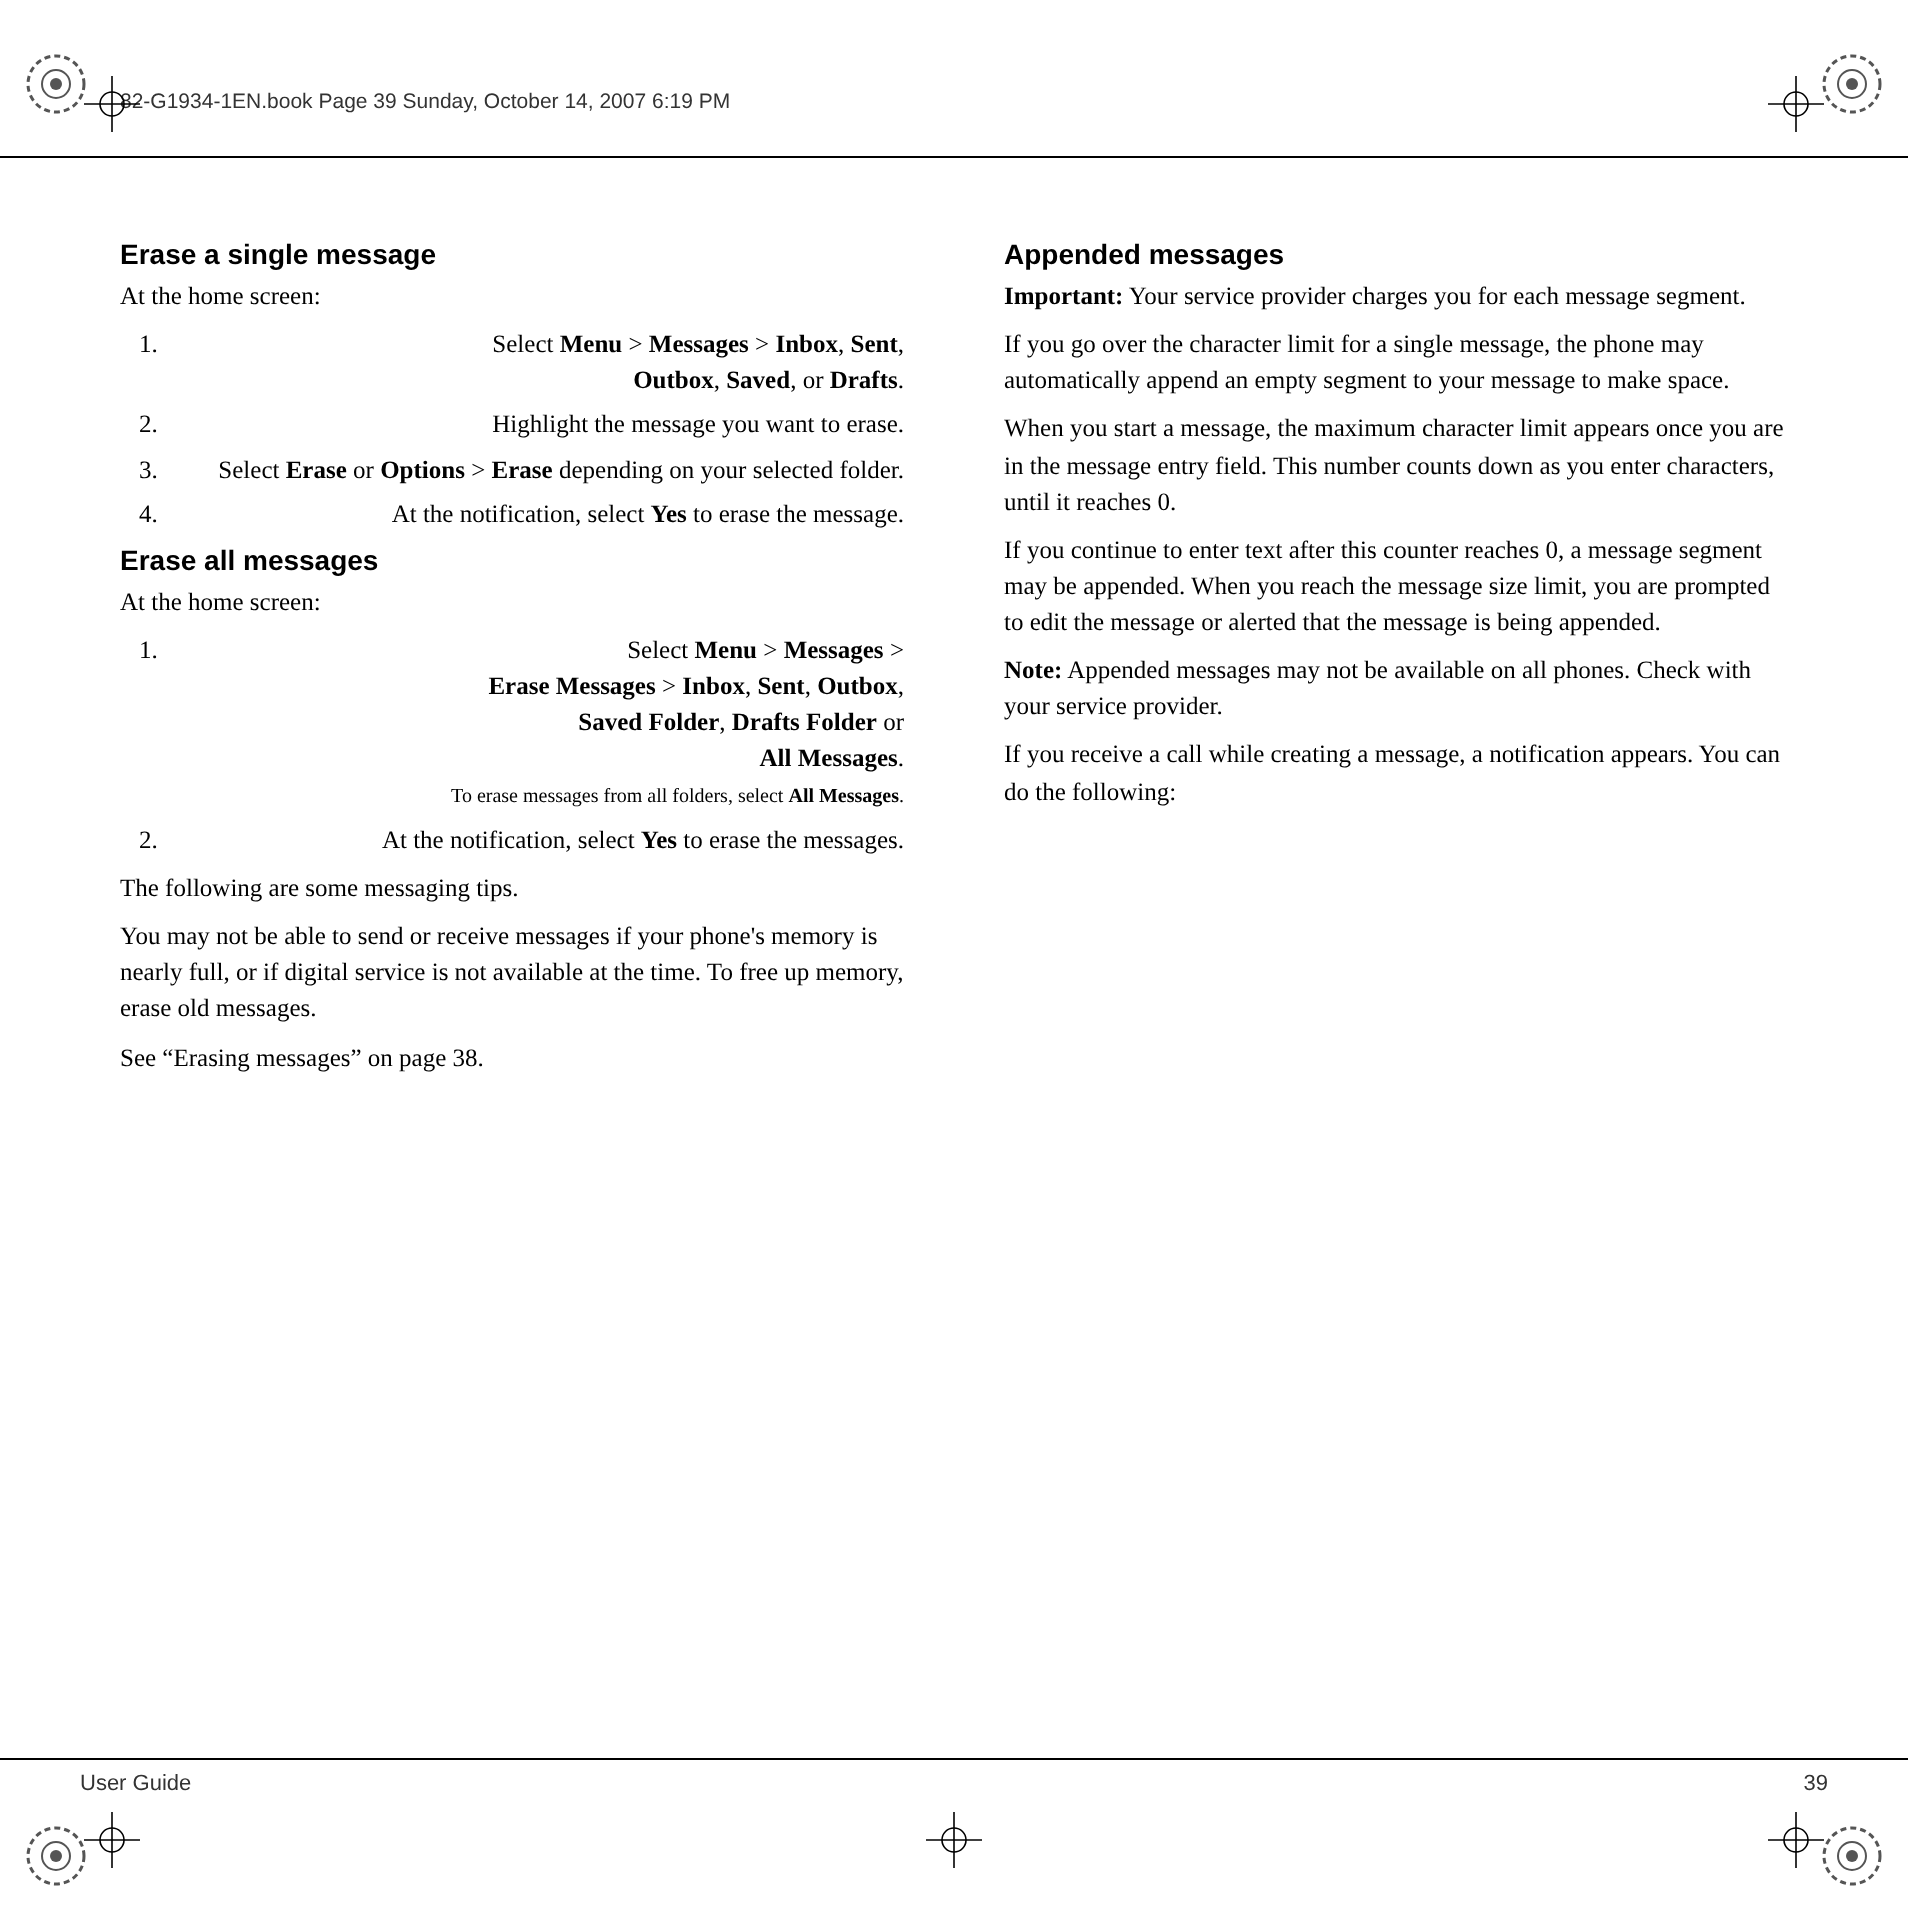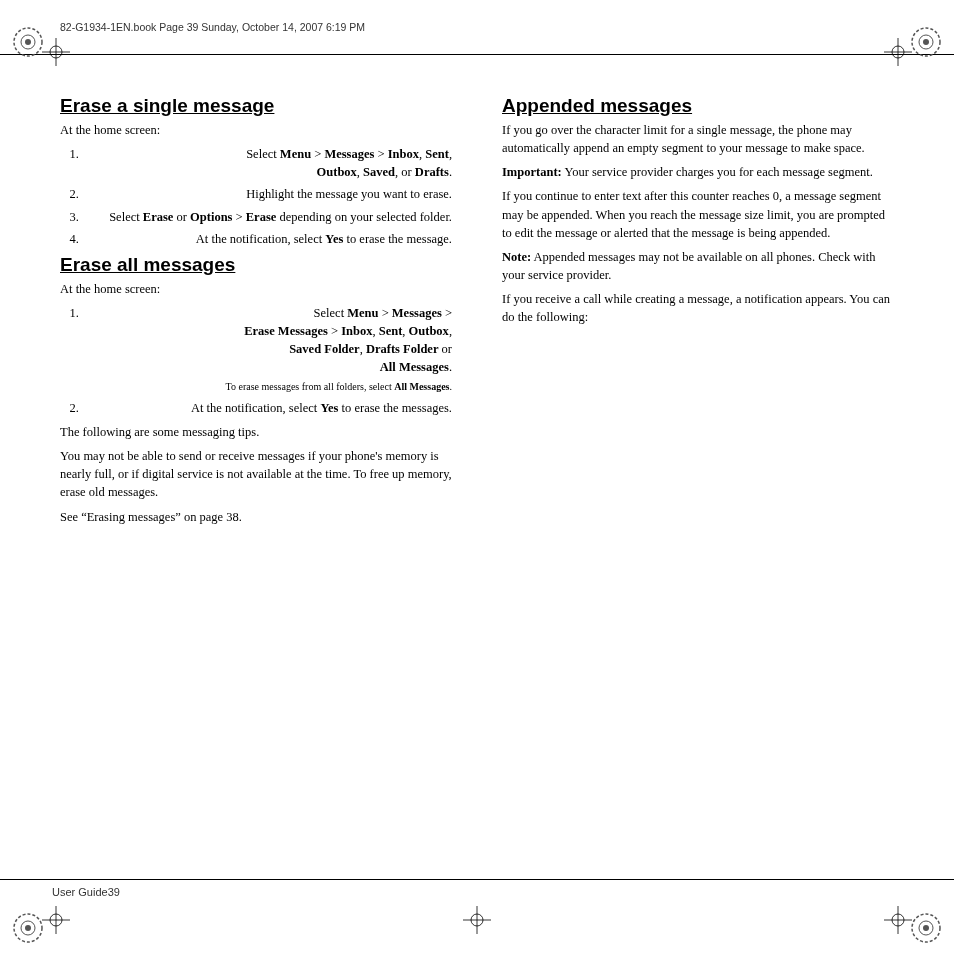--- a/index.html
+++ b/index.html
@@ -17,20 +17,21 @@
     
     .header-bar {
       width: 100%;
       border-bottom: 1px solid #000;
       padding: 21px 60px;
       font-family: Arial, Helvetica, sans-serif;
       font-size: 10.5px;
       color: #333;
       display: flex;
       align-items: center;
+      margin-top: 24px;
     }
 
     
     .reg-mark {
       position: absolute;
       width: 28px;
       height: 28px;
     }
     .reg-mark svg {
       width: 28px;
@@ -63,25 +64,24 @@
 
     .right-col {
       flex: 1;
       padding-left: 10px;
       border-left: none;
     }
 
     
     .section-title {
       font-family: Arial, Helvetica, sans-serif;
-      font-size: 19px;
+      font-size: 14px;
       font-weight: bold;
       margin-bottom: 4px;
       margin-top: 14px;
-      text-decoration: underline;
     }
 
     .section-title:first-child {
       margin-top: 0;
     }
 
     .section-subtitle {
       font-family: Arial, Helvetica, sans-serif;
       font-size: 13px;
       font-weight: bold;
@@ -142,22 +142,23 @@
       padding-left: 0;
     }
 
     
     .footer-bar {
       position: absolute;
       bottom: 50px;
       left: 0;
       right: 0;
       border-top: 1px solid #000;
-      padding: 6px 52px;
+      padding: 6px 40px;
       display: flex;
+      justify-content: space-between;
       align-items: center;
       font-family: Arial, Helvetica, sans-serif;
       font-size: 11px;
       color: #333;
     }
 
     
     
     .rm-top-left { top: 38px; left: 42px; }
     
@@ -298,24 +299,25 @@
       <p class="body-text">You may not be able to send or receive messages if your phone's memory is nearly full, or if digital service is not available at the time. To free up memory, erase old messages.</p>
       <p class="body-text">See “Erasing messages” on page 38.</p>
     </div>
 
   </div>
 
   <div class="right-col">
 
     <div>
       <div class="section-title">Appended messages</div>
-      <p class="body-text">If you go over the character limit for a single message, the phone may automatically append an empty segment to your message to make space.</p>
       <p class="body-text">
         <strong>Important:</strong><span> Your service provider charges you for each message segment.</span>
       </p>
+      <p class="body-text">If you go over the character limit for a single message, the phone may automatically append an empty segment to your message to make space.</p>
+      <p class="body-text">When you start a message, the maximum character limit appears once you are in the message entry field. This number counts down as you enter characters, until it reaches 0.</p>
       <p class="body-text">If you continue to enter text after this counter reaches 0, a message segment may be appended. When you reach the message size limit, you are prompted to edit the message or alerted that the message is being appended.</p>
       <p class="body-text">
         <strong>Note:</strong><span> Appended messages may not be available on all phones. Check with your service provider.</span>
       </p>
     </div>
 
     <div>
       <p class="body-text">If you receive a call while creating a message, a notification appears. You can do the following:</p>
     </div>
 

